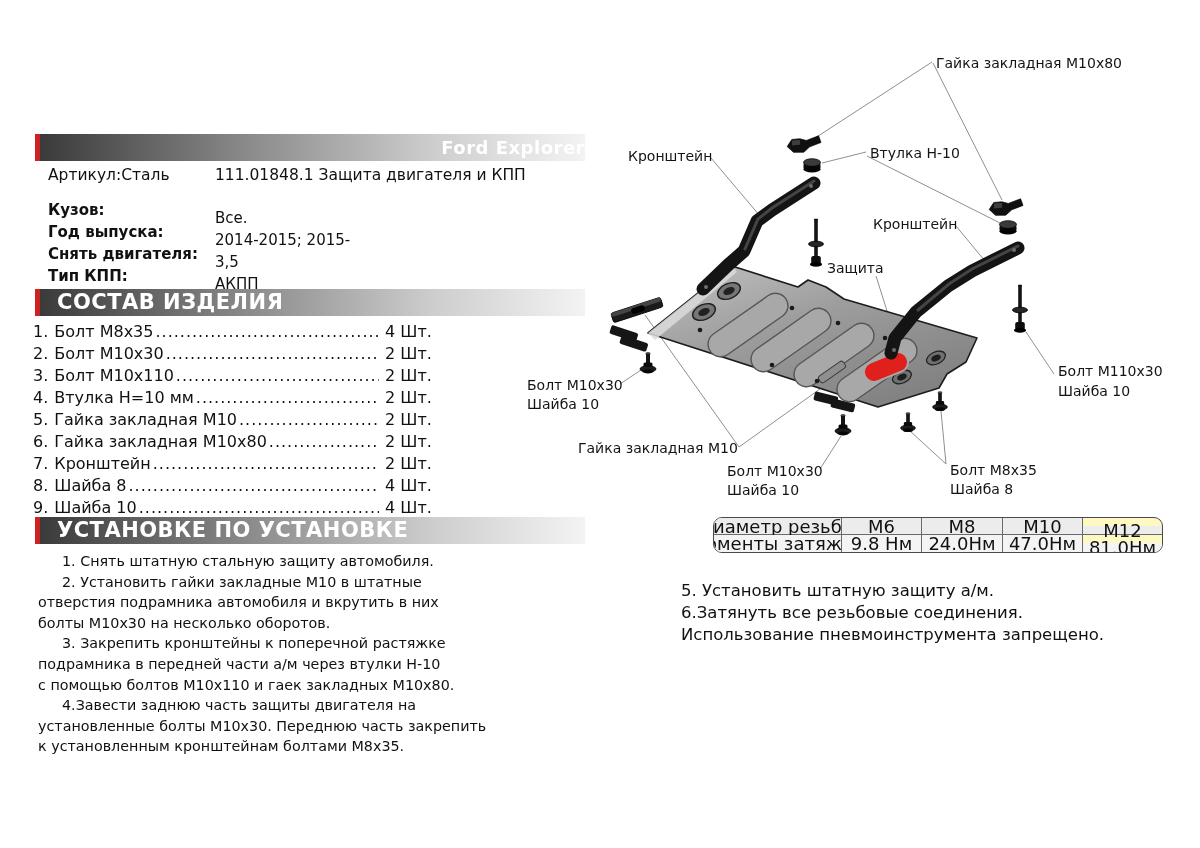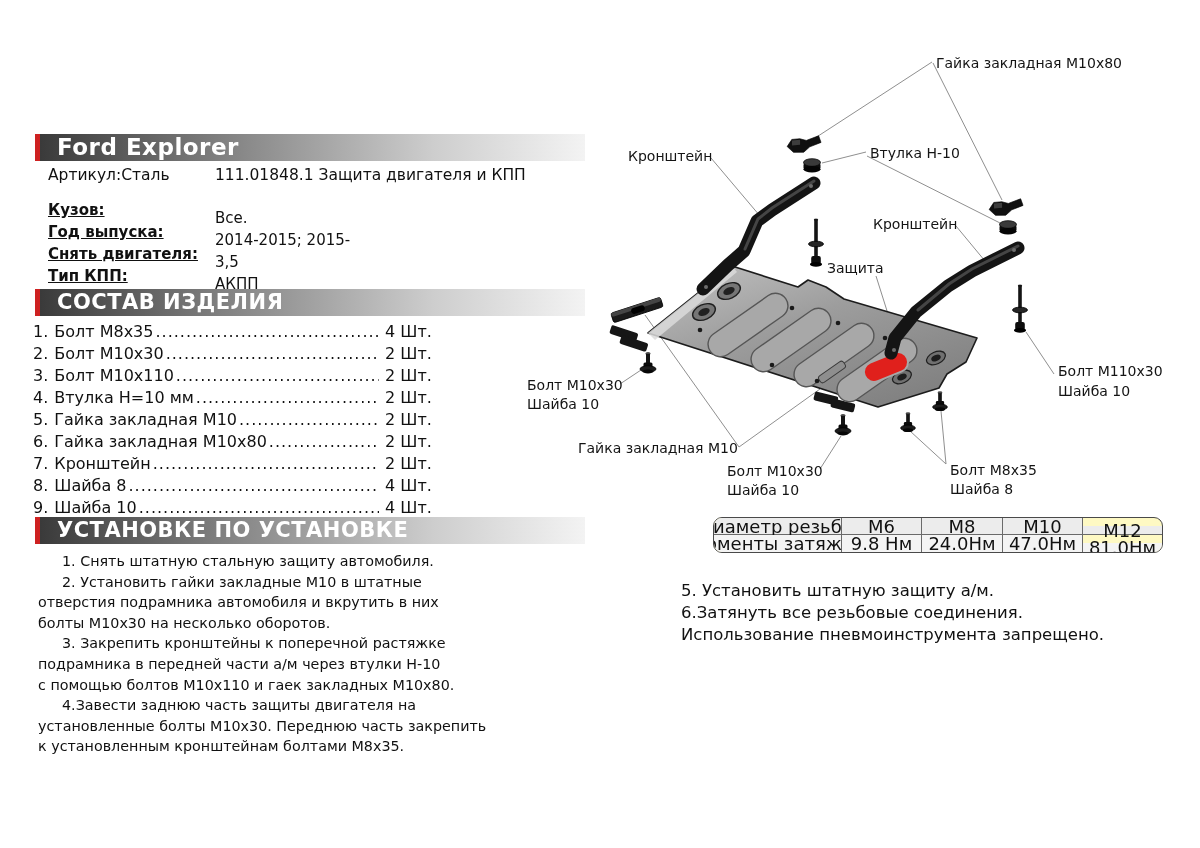--- a/index.html
+++ b/index.html
@@ -6,30 +6,30 @@
   * { margin:0; padding:0; box-sizing:border-box; }
   html,body { width:1200px; height:848px; background:#fff; overflow:hidden;
               font-family:"DejaVu Sans",sans-serif; color:#111; }
   .abs { position:absolute; }
 
   .bar { position:absolute; left:35px; width:550px; height:27px;
          background:linear-gradient(90deg,#3a3a3a 0%,#8a8a8a 38%,#cdcdcd 72%,#f3f3f3 100%);
          border-left:5px solid var(--accent);
          color:#fff; font-weight:bold; line-height:27px; padding-left:17px;
          letter-spacing:.5px; white-space:nowrap; }
-  #bar-title { top:134px; font-size:23px; }
+  #bar-title { top:134px; font-size:18px;text-align:right; }
   #bar-parts { top:289px; font-size:21px; }
   #bar-instr { top:517px; font-size:21px; }
 
   .article-row { position:absolute; left:48px; top:166px; width:540px; font-size:15.5px; }
   .article-row .lbl { font-weight:normal; }
   .article-row .val { position:absolute; left:167px; top:0; white-space:nowrap; }
 
   .specs { position:absolute; left:48px; top:199px; width:540px; font-size:15px; }
-  .spec-row { position:relative; height:22px; line-height:22px;text-decoration:underline; }
+  .spec-row { position:relative; height:22px; line-height:22px; }
   .spec-row .lbl { font-weight:bold; }
   .spec-row .val { position:absolute; left:167px; top:8px; white-space:nowrap; }
 
   .parts { position:absolute; left:33px; top:321px; width:552px; font-size:16px; }
   .prow { display:flex; height:22px; line-height:22px; align-items:baseline; }
   .pname { margin-left:6px; white-space:nowrap; }
   .plead { flex:1 1 auto; overflow:hidden; white-space:nowrap; margin:0 6px 0 2px; }
   .plead::after { content:"......................................................................................"; letter-spacing:1px; }
   .pqty { flex:0 0 200px; white-space:nowrap; }
 

